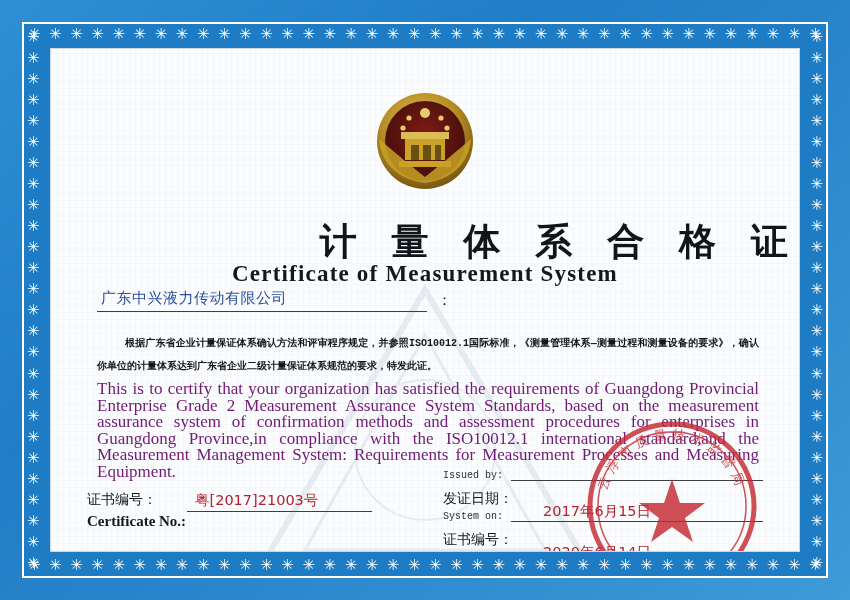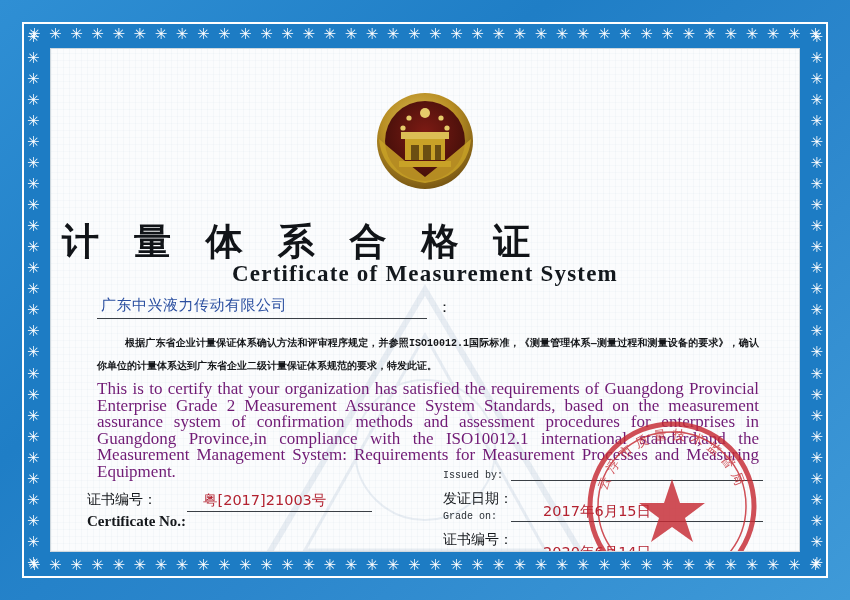--- a/index.html
+++ b/index.html
@@ -102,21 +102,21 @@
     width: 120px;
     height: 120px;
     margin-left: -60px;
   }
 
   
   .title-cn {
     position: absolute;
     left: 0; right: 0;
     top: 168px;
-    text-align: left;
+    text-align: right;
     font-family: "DejaVu Serif", serif;
     font-size: 37px;
     font-weight: bold;
     letter-spacing: 11px;
     color: #111418;
     text-indent: 11px;
   }
   .title-en {
     position: absolute;
     left: 0; right: 0;
@@ -126,21 +126,21 @@
     font-size: 23px;
     font-weight: bold;
     letter-spacing: 1.2px;
     color: #13181d;
   }
 
   
   .company-row {
     position: absolute;
     left: 46px;
-    top: 247px;
+    top: 240px;
     right: 46px;
     height: 26px;
   }
   .company-name {
     position: absolute;
     left: 4px;
     top: 0;
     width: 320px;
     font-family: "DejaVu Sans", sans-serif;
     font-size: 15px;
@@ -260,21 +260,20 @@
     color: #15181c;
   }
   .cert-no .val {
     position: absolute;
     left: 108px;
     top: 2px;
     font-family: "DejaVu Sans", sans-serif;
     font-size: 14.5px;
     color: #b32230;
     white-space: nowrap;
-    margin-left: 8px;
   }
   .cert-no .rule {
     position: absolute;
     left: 100px;
     right: 0;
     top: 22px;
     border-bottom: 1px solid #3a3f45;
   }
 
   
@@ -490,21 +489,21 @@
     <div class="body-cn">根据广东省企业计量保证体系确认方法和评审程序规定，并参照ISO10012.1国际标准，《测量管理体系—测量过程和测量设备的要求》，确认你单位的计量体系达到广东省企业二级计量保证体系规范的要求，特发此证。</div>
     <div class="body-en">This is to certify that your organization has satisfied the requirements of Guangdong Provincial Enterprise Grade 2 Measurement Assurance System Standards, based on the measurement assurance system of confirmation methods and assessment procedures for enterprises in Guangdong Province,in compliance with the ISO10012.1 international standard,and the Measurement Management System: Requirements for Measurement Processes and Measuring Equipment.</div>
 
     <div class="fields-right">
       <div class="field">
         <div class="lbl-en">Issued by:</div>
         <div class="rule"></div>
       </div>
       <div class="field">
         <div class="lbl-cn">发证日期：</div>
-        <div class="lbl-en">Grade on:</div>
+        <div class="lbl-en">System on:</div>
         <div class="val">2017年6月15日</div>
         <div class="rule"></div>
       </div>
       <div class="field">
         <div class="lbl-cn">证书编号：</div>
         <div class="lbl-en">Valid to:</div>
         <div class="val">2020年6月14日</div>
 
       </div>
     </div>

